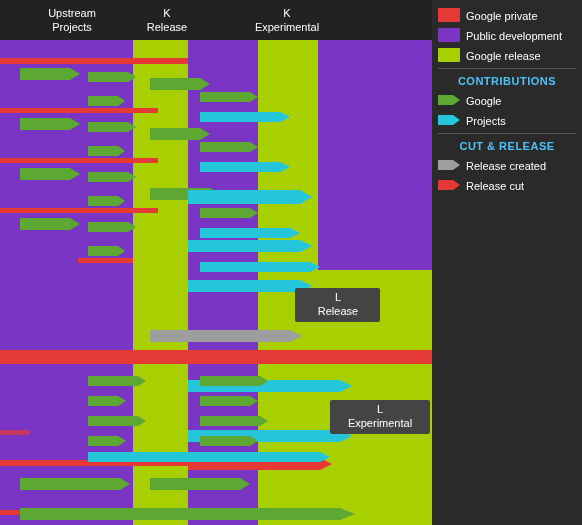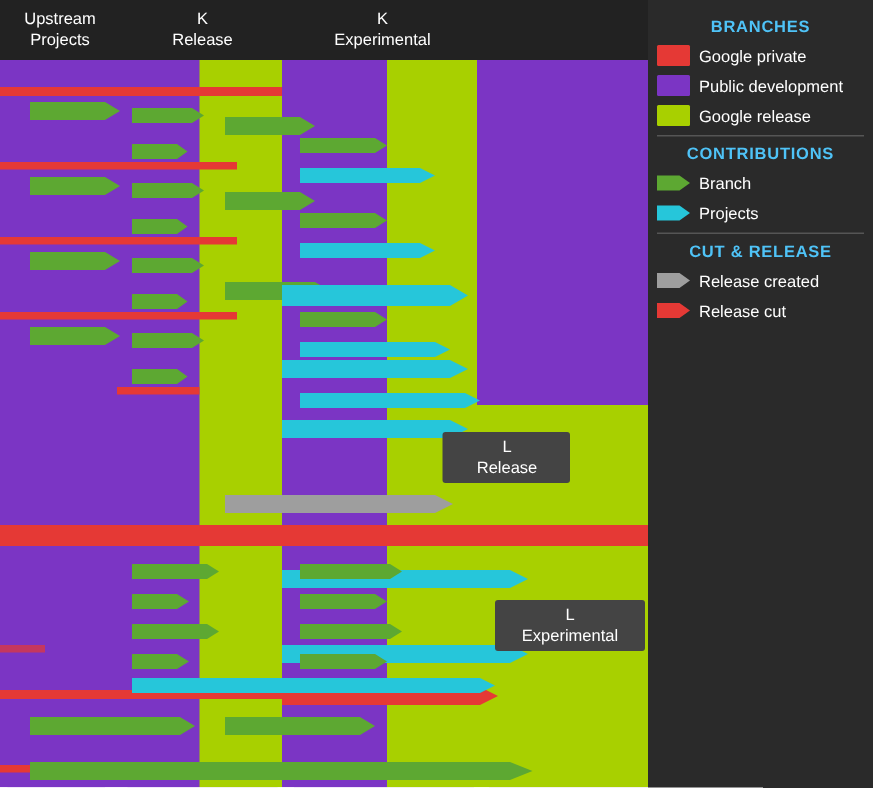--- a/index.html
+++ b/index.html
@@ -25,20 +25,21 @@
       overflow: hidden;
     }
     
     .col-headers {
       display: flex;
       height: 40px;
       background: #222;
       color: #fff;
       font-size: 11px;
       align-items: center;
+      padding-left: 32px;
     }
     .col-header {
       display: flex;
       flex-direction: column;
       align-items: center;
       justify-content: center;
       line-height: 1.3;
       text-align: center;
     }
     .col-header-upstream { width: 80px; }
@@ -223,21 +224,20 @@
         <polygon points="200,376 260,376 268,381 260,386 200,386" fill="#5DA832"></polygon>
         <polygon points="200,396 250,396 258,401 250,406 200,406" fill="#5DA832"></polygon>
 
         <polygon points="88,412 320,412 330,417 320,422 88,422" fill="#26C6DA"></polygon>
 
       </svg>
     </div>
   </div>
 
   <div class="legend">
-    <div class="legend-section-title">BRANCHES</div>
 
     <div class="legend-item">
       <div class="legend-swatch" style="background:#E53935;"></div>
       <span>Google private</span>
     </div>
     <div class="legend-item">
       <div class="legend-swatch" style="background:#7B35C4;"></div>
       <span>Public development</span>
     </div>
     <div class="legend-item">
@@ -248,21 +248,21 @@
     <hr class="legend-divider">
 
     <div class="legend-section-title">CONTRIBUTIONS</div>
 
     <div class="legend-item">
       <div class="legend-arrow-swatch">
         <svg width="22" height="14" viewBox="0 0 22 14">
           <polygon points="0,2 15,2 22,7 15,12 0,12" fill="#5DA832"></polygon>
         </svg>
       </div>
-      <span>Branch</span>
+      <span>Google</span>
     </div>
     <div class="legend-item">
       <div class="legend-arrow-swatch">
         <svg width="22" height="14" viewBox="0 0 22 14">
           <polygon points="0,2 15,2 22,7 15,12 0,12" fill="#26C6DA"></polygon>
         </svg>
       </div>
       <span>Projects</span>
     </div>
 

